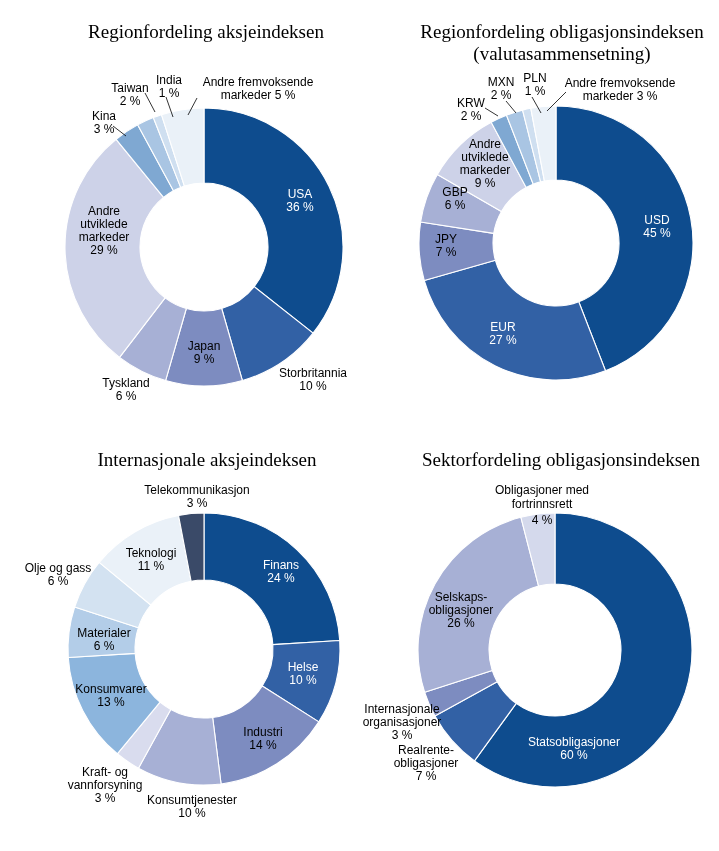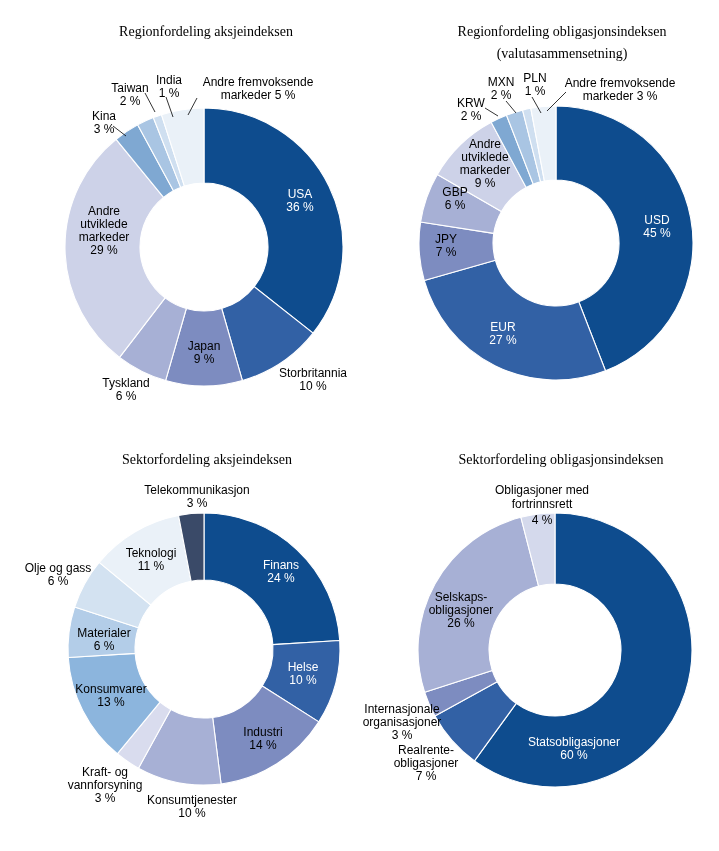--- a/index.html
+++ b/index.html
@@ -10,21 +10,21 @@
     background: #ffffff;
     overflow: hidden;
     font-family: "Liberation Sans", sans-serif;
   }
   #charts-svg { position: absolute; left: 0; top: 0; }
   .chart-title {
     position: absolute;
     width: 340px;
     text-align: center;
     font-family: "Liberation Serif", serif;
-    font-size: 14px;
+    font-size: 19px;
     line-height: 21.5px;
     color: #000000;
   }
   .chart-title div { display: block; }
   text.slice-label {
     font-family: "Liberation Sans", sans-serif;
     font-size: 12px;
   }
 </style>
 </head>
@@ -35,21 +35,21 @@
   <div class="chart-title" style="left:36px; top:21px;">
     <div>Regionfordeling aksjeindeksen</div>
   </div>
 
   <div class="chart-title" style="left:392px; top:21px;">
     <div>Regionfordeling obligasjonsindeksen</div>
     <div>(valutasammensetning)</div>
   </div>
 
   <div class="chart-title" style="left:37px; top:449px;">
-    <div>Sektorfordeling aksjeindeksen</div>
+    <div>Internasjonale aksjeindeksen</div>
   </div>
 
   <div class="chart-title" style="left:391px; top:449px;">
     <div>Sektorfordeling obligasjonsindeksen</div>
   </div>
 
   <svg id="charts-svg" width="719" height="851" viewBox="0 0 719 851">
       <g>
         <path d="M204.00 108.00 A139 139 0 0 1 313.06 333.18 L254.21 286.68 A64 64 0 0 0 204.00 183.00 Z" fill="#0E4C8E" stroke="#ffffff" stroke-width="1.1" stroke-linejoin="round"></path>
         <path d="M313.06 333.18 A139 139 0 0 1 242.41 380.59 L221.68 308.51 A64 64 0 0 0 254.21 286.68 Z" fill="#3261A5" stroke="#ffffff" stroke-width="1.1" stroke-linejoin="round"></path>

